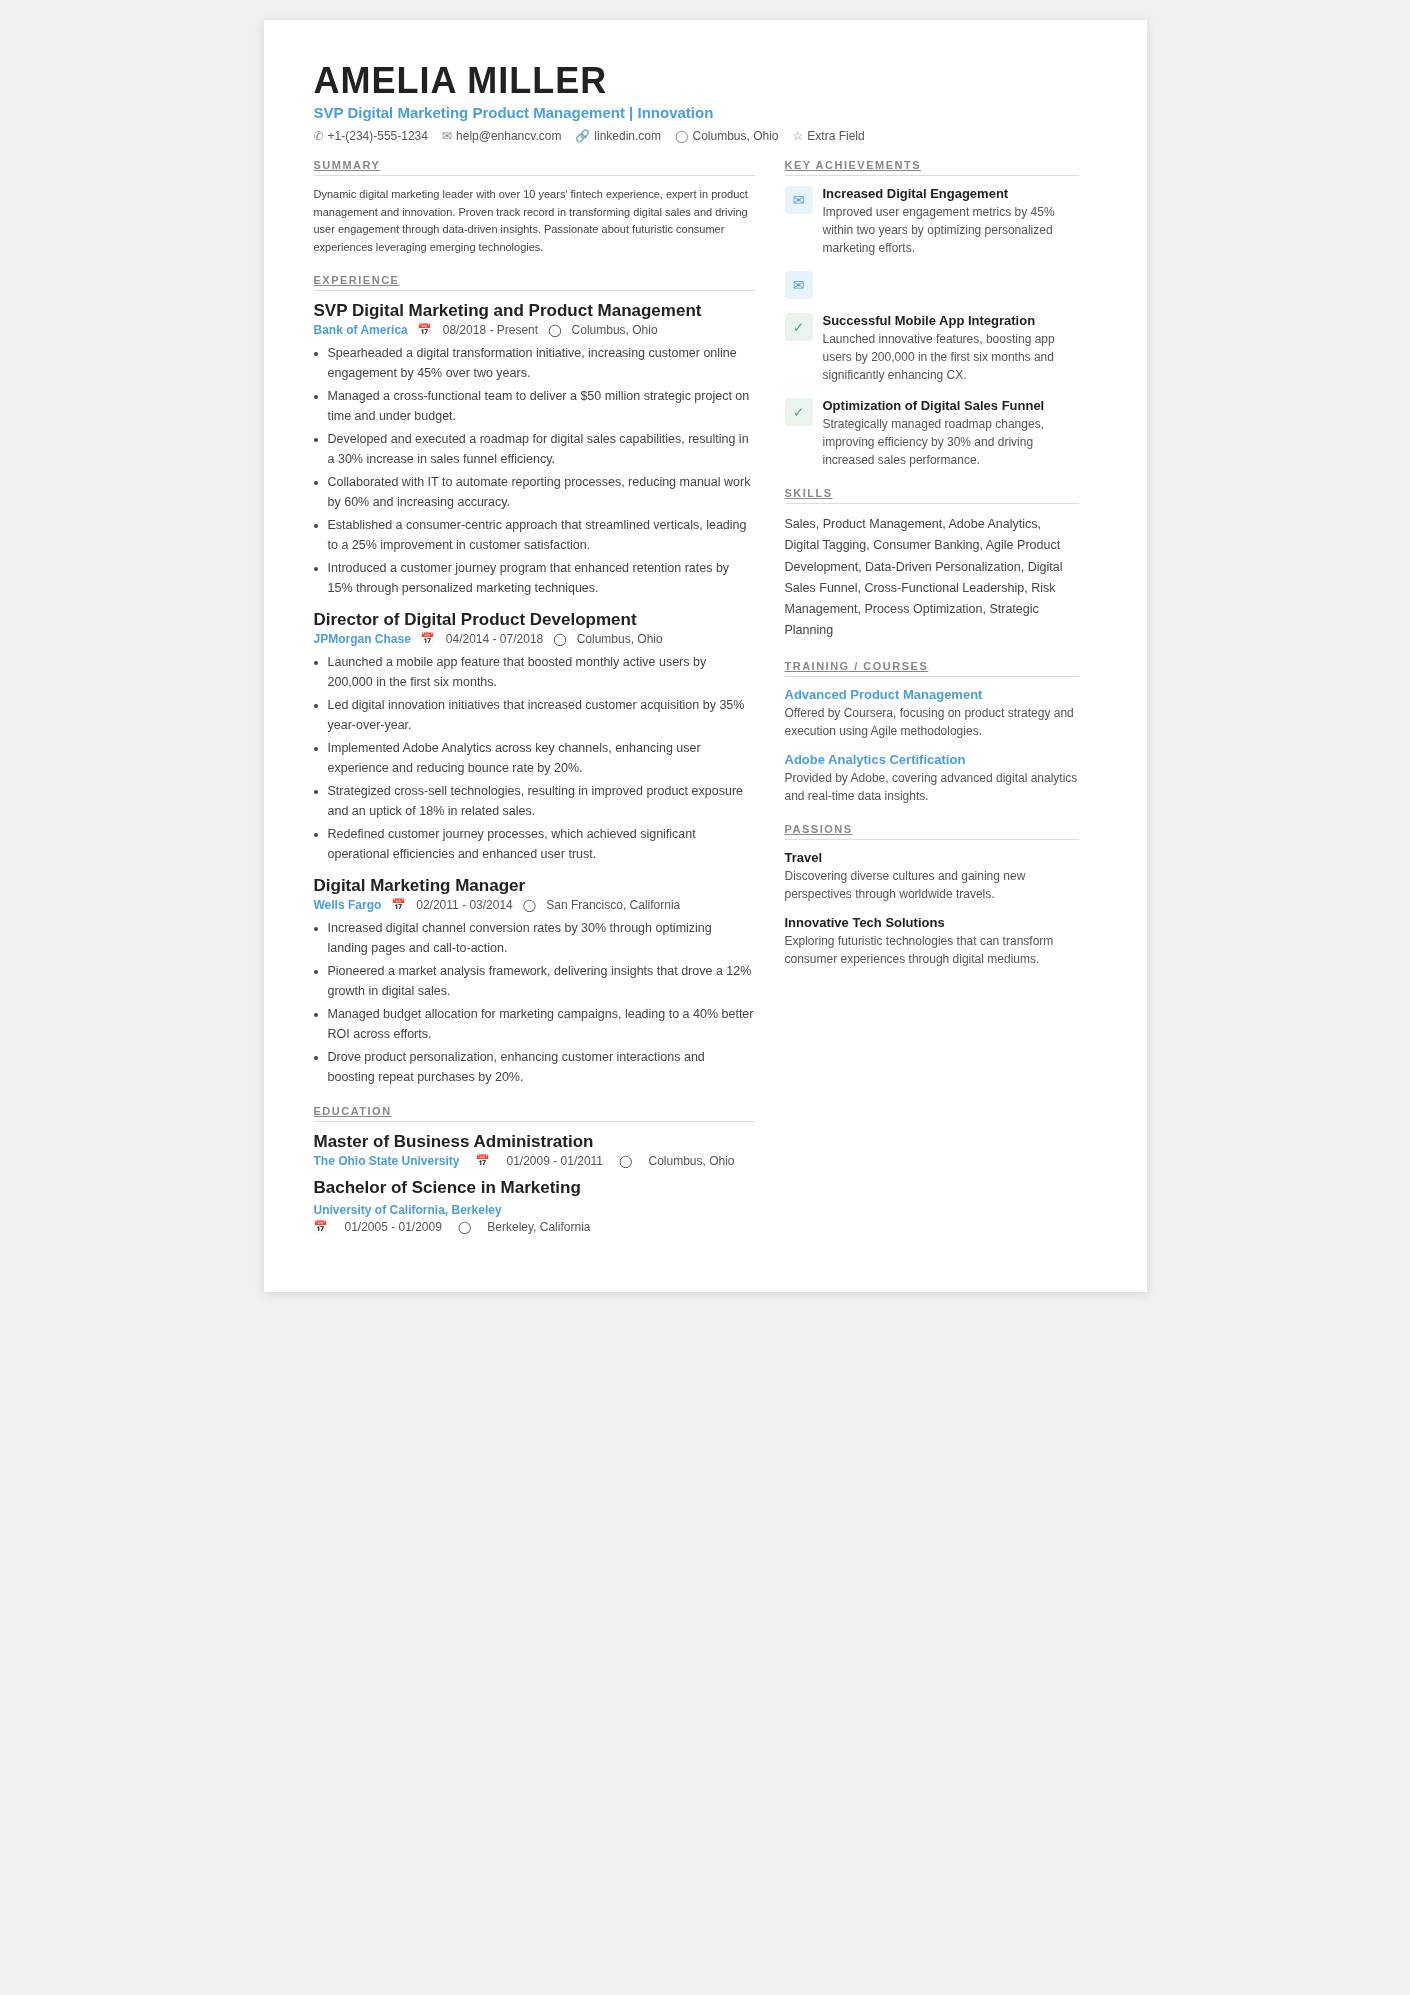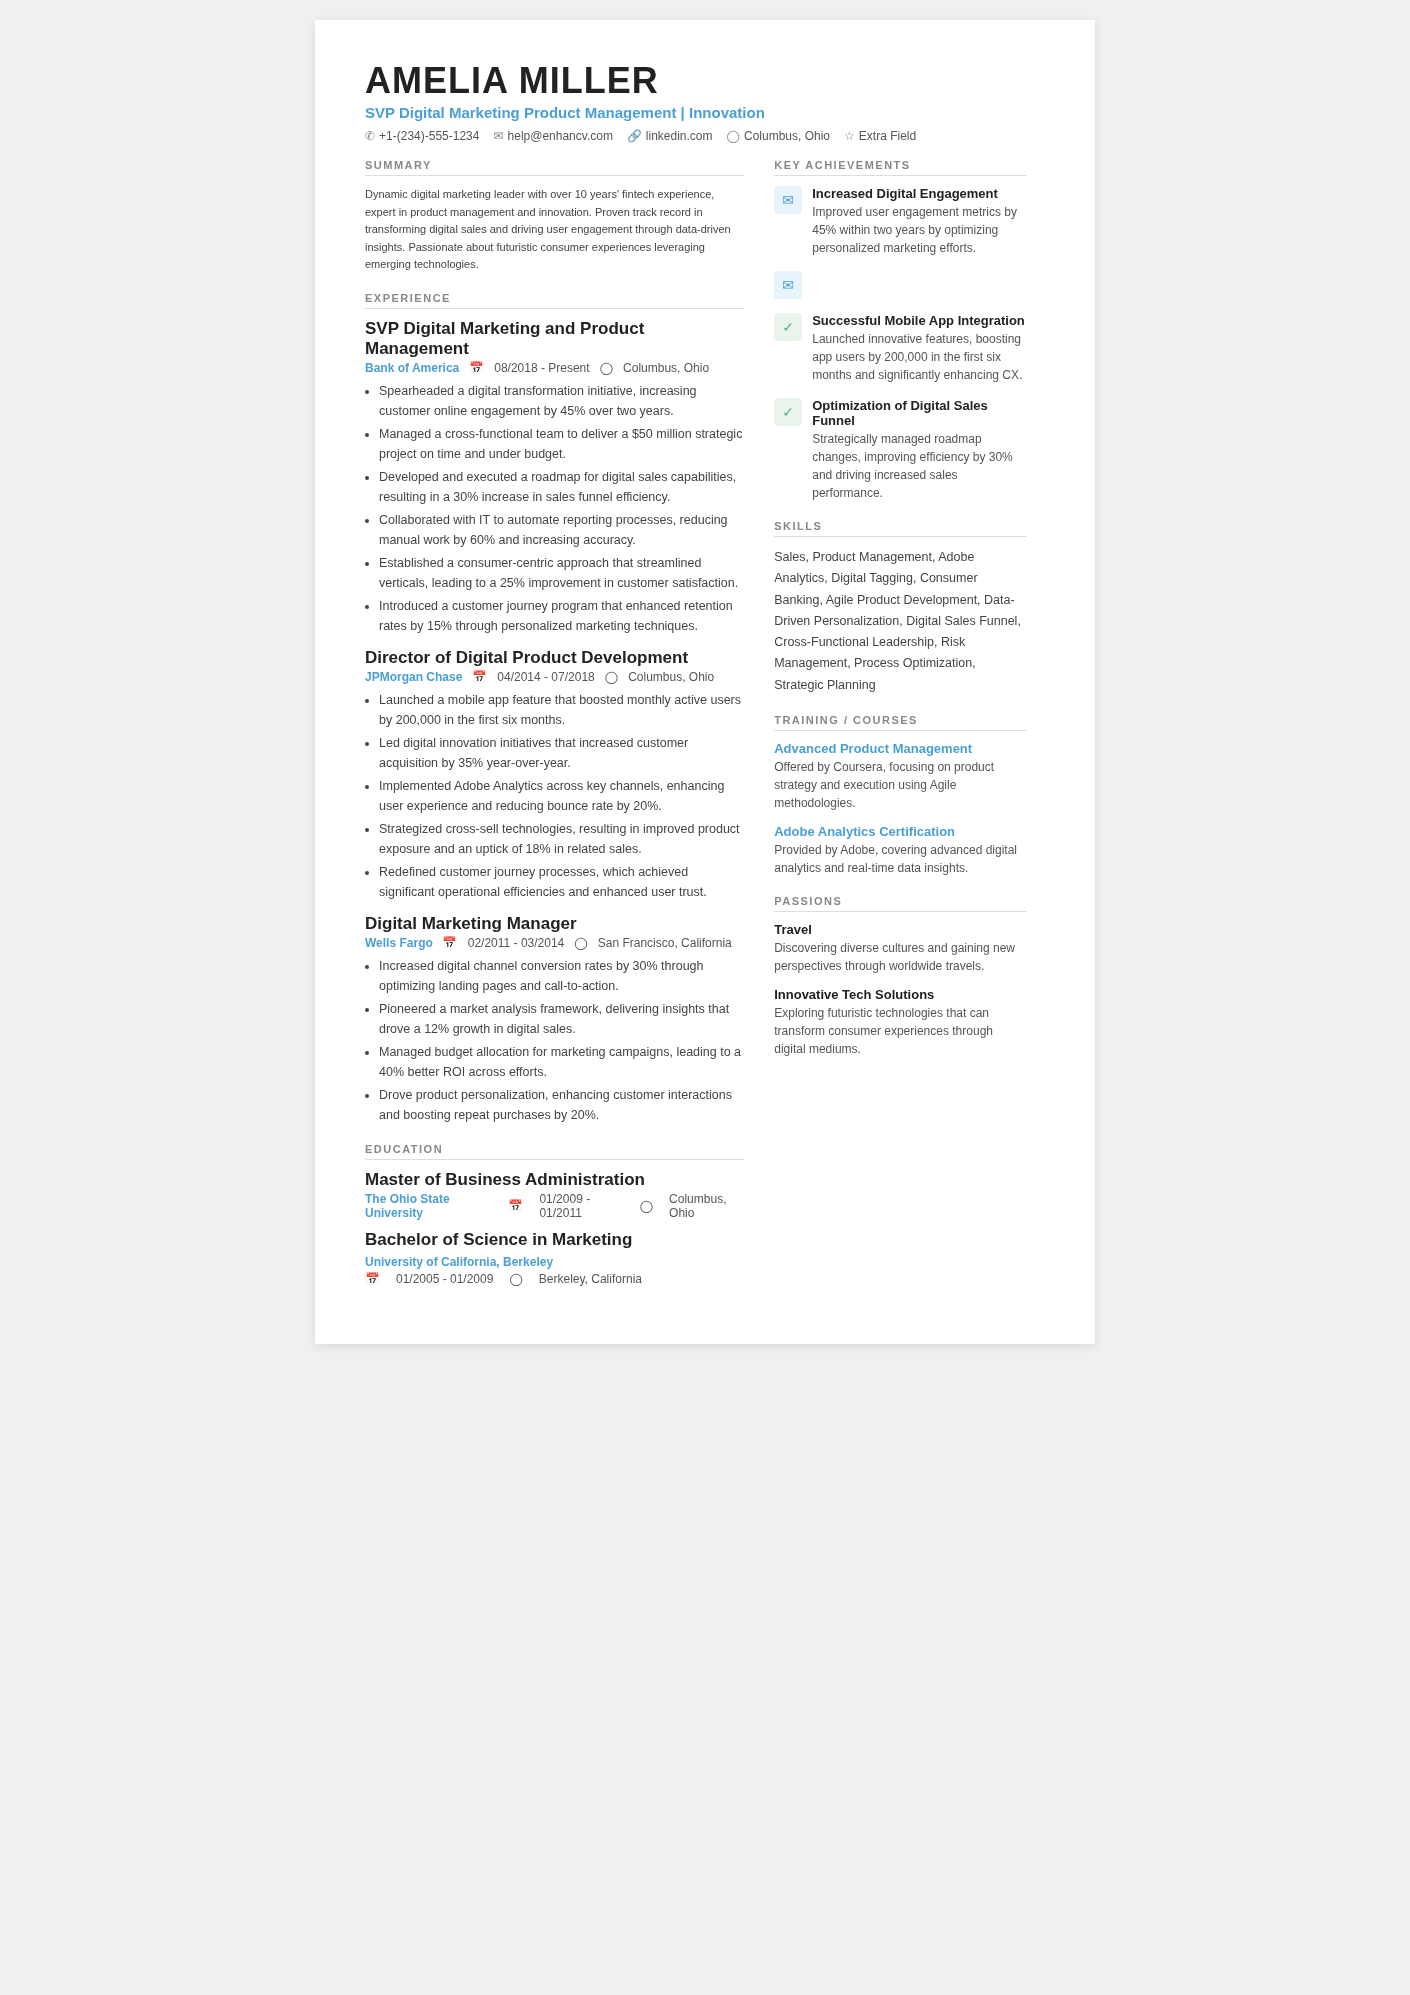--- a/index.html
+++ b/index.html
@@ -5,21 +5,21 @@
     * { margin: 0; padding: 0; box-sizing: border-box; }
     body {
       font-family: Arial, sans-serif;
       background: #f0f0f0;
       display: flex;
       justify-content: center;
       padding: 20px;
     }
     .page {
       background: #fff;
-      width: 780px;
+      width: 883px;
       min-height: 1260px;
       padding: 40px 68px 40px 50px;
       box-shadow: 0 2px 10px rgba(0,0,0,0.1);
     }
     .header { margin-bottom: 12px; }
     .name {
       font-size: 36px;
       font-weight: bold;
       color: #222;
       letter-spacing: 1px;
@@ -53,20 +53,21 @@
     .section { margin-bottom: 18px; }
     .section-title {
       font-size: 11px;
       font-weight: bold;
       color: #888;
       letter-spacing: 1.5px;
       text-transform: uppercase;
       border-bottom: 1px solid #ddd;
       padding-bottom: 4px;
       margin-bottom: 10px;
+      text-decoration: underline;
     }
     .summary-text {
       font-size: 11px;
       color: #444;
       line-height: 1.6;
     }
 
     .job-title {
       font-size: 17px;
       font-weight: bold;

